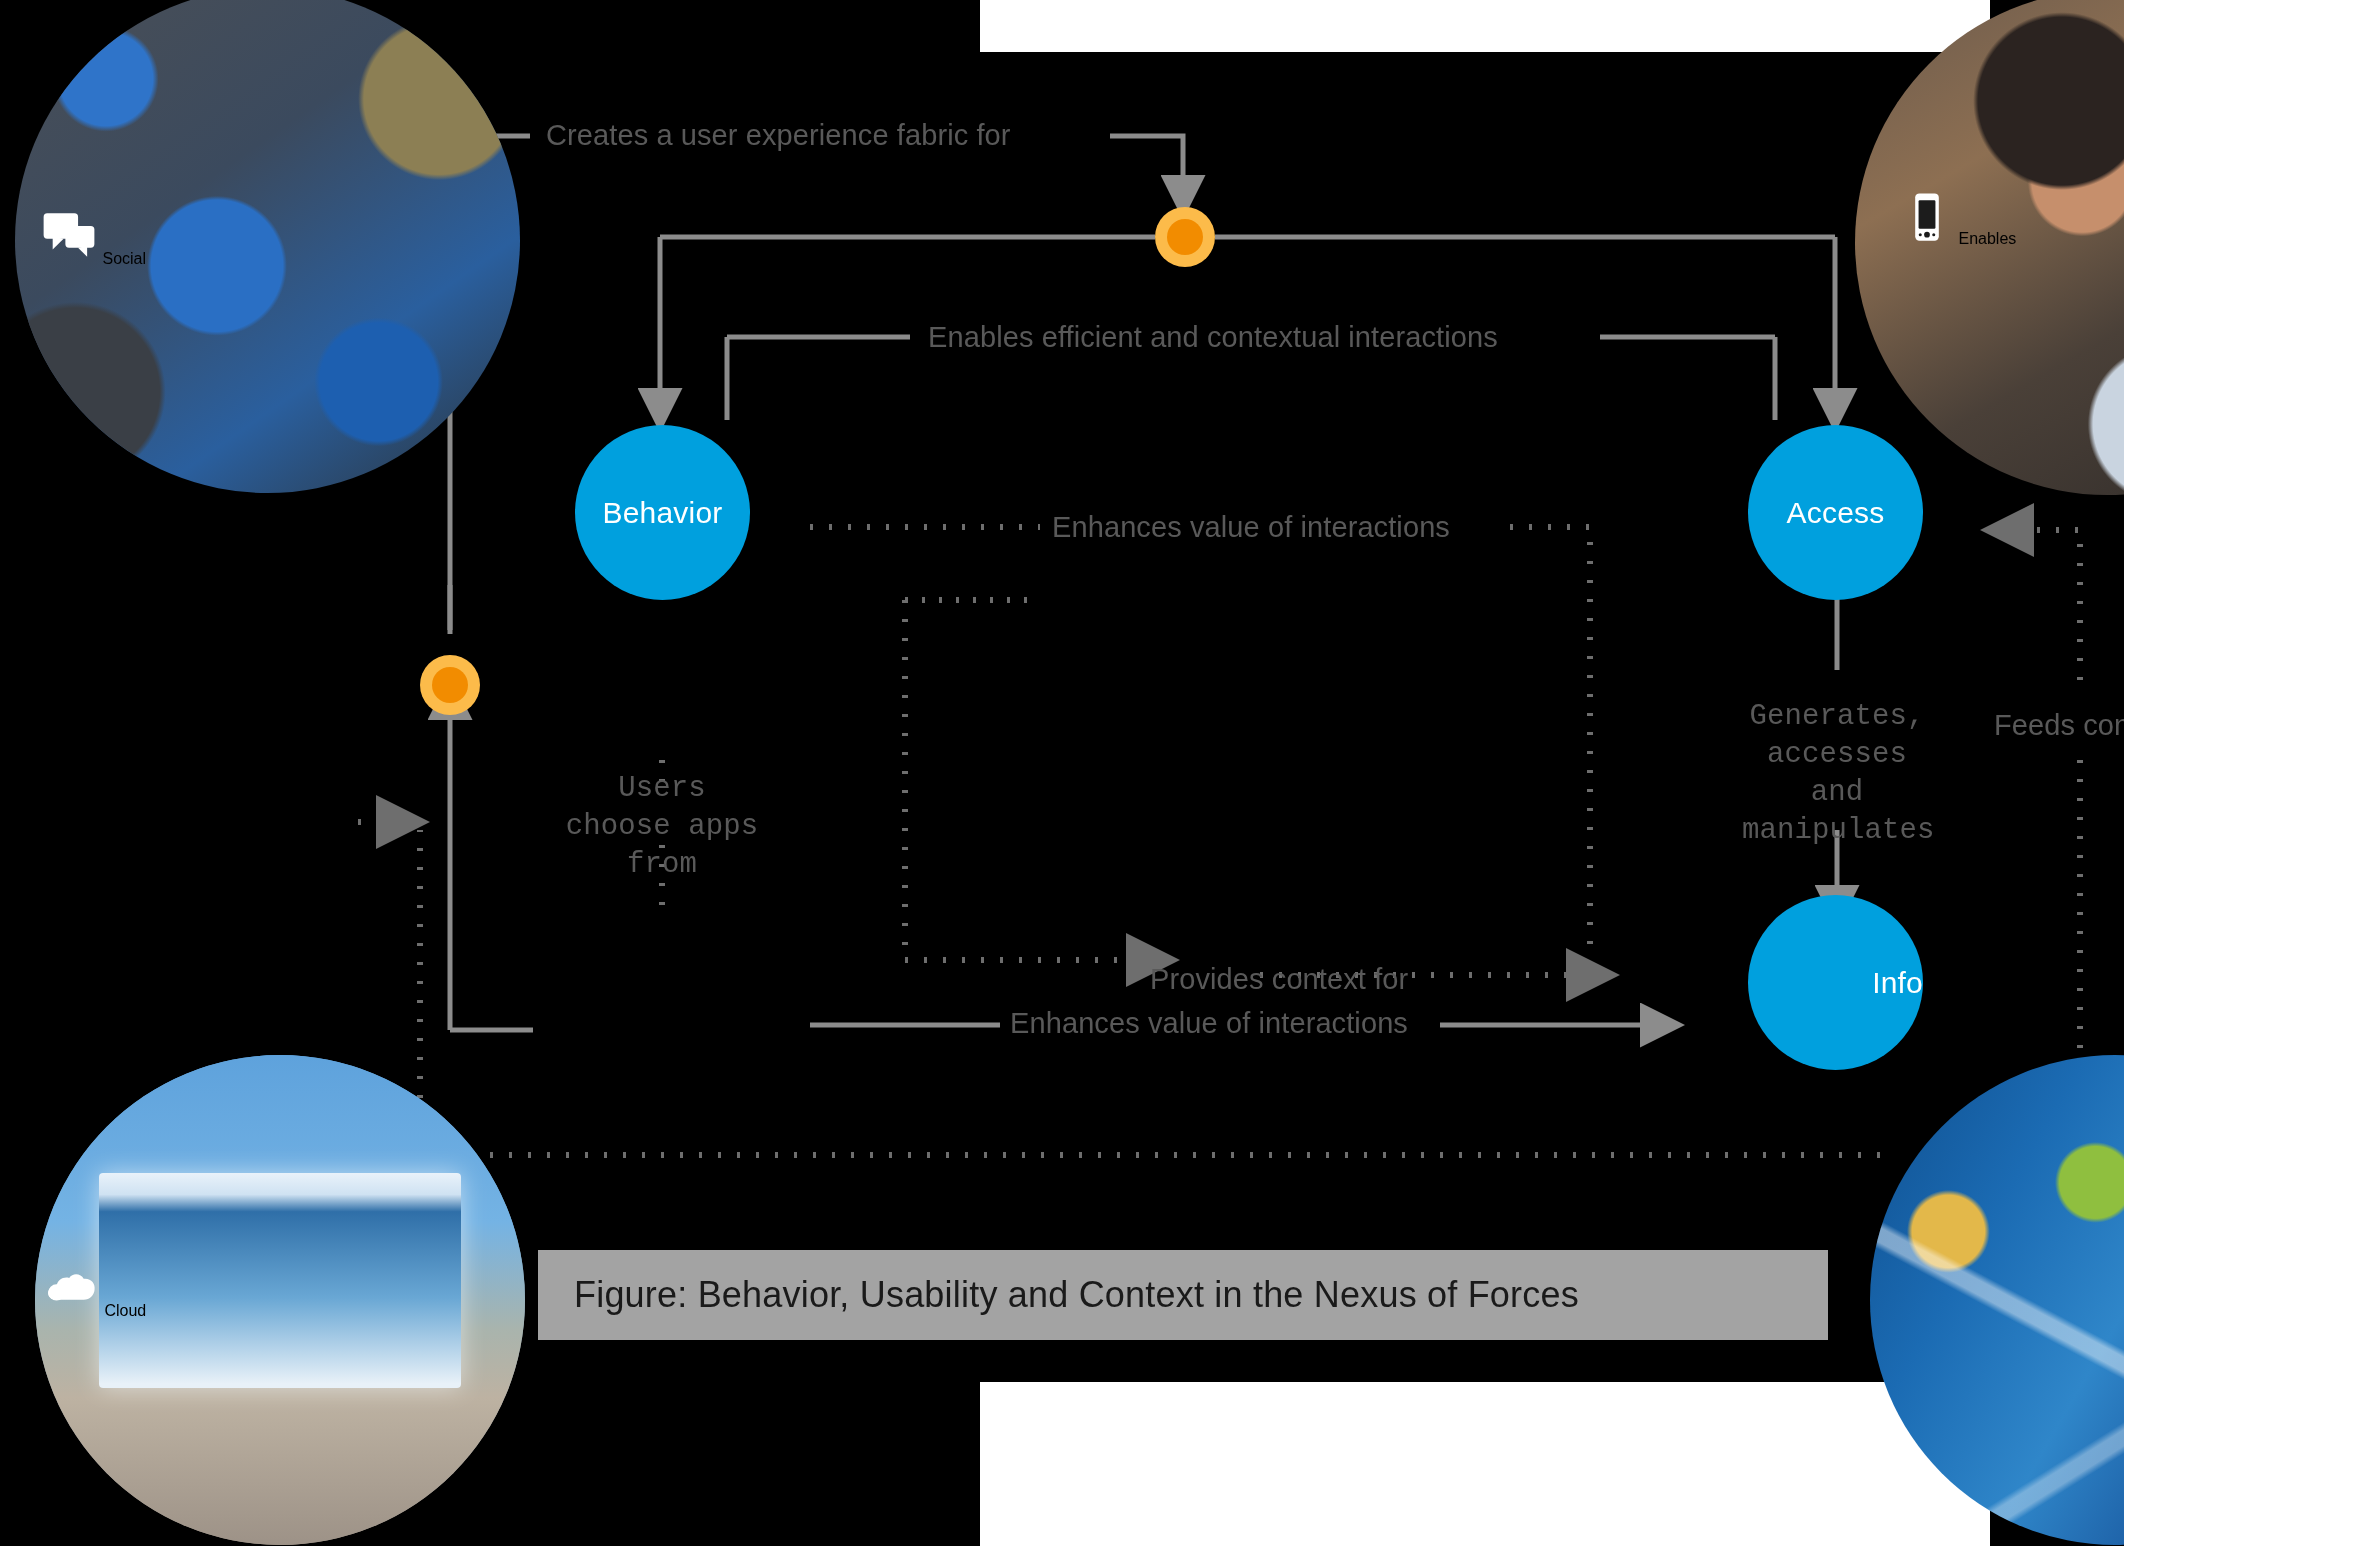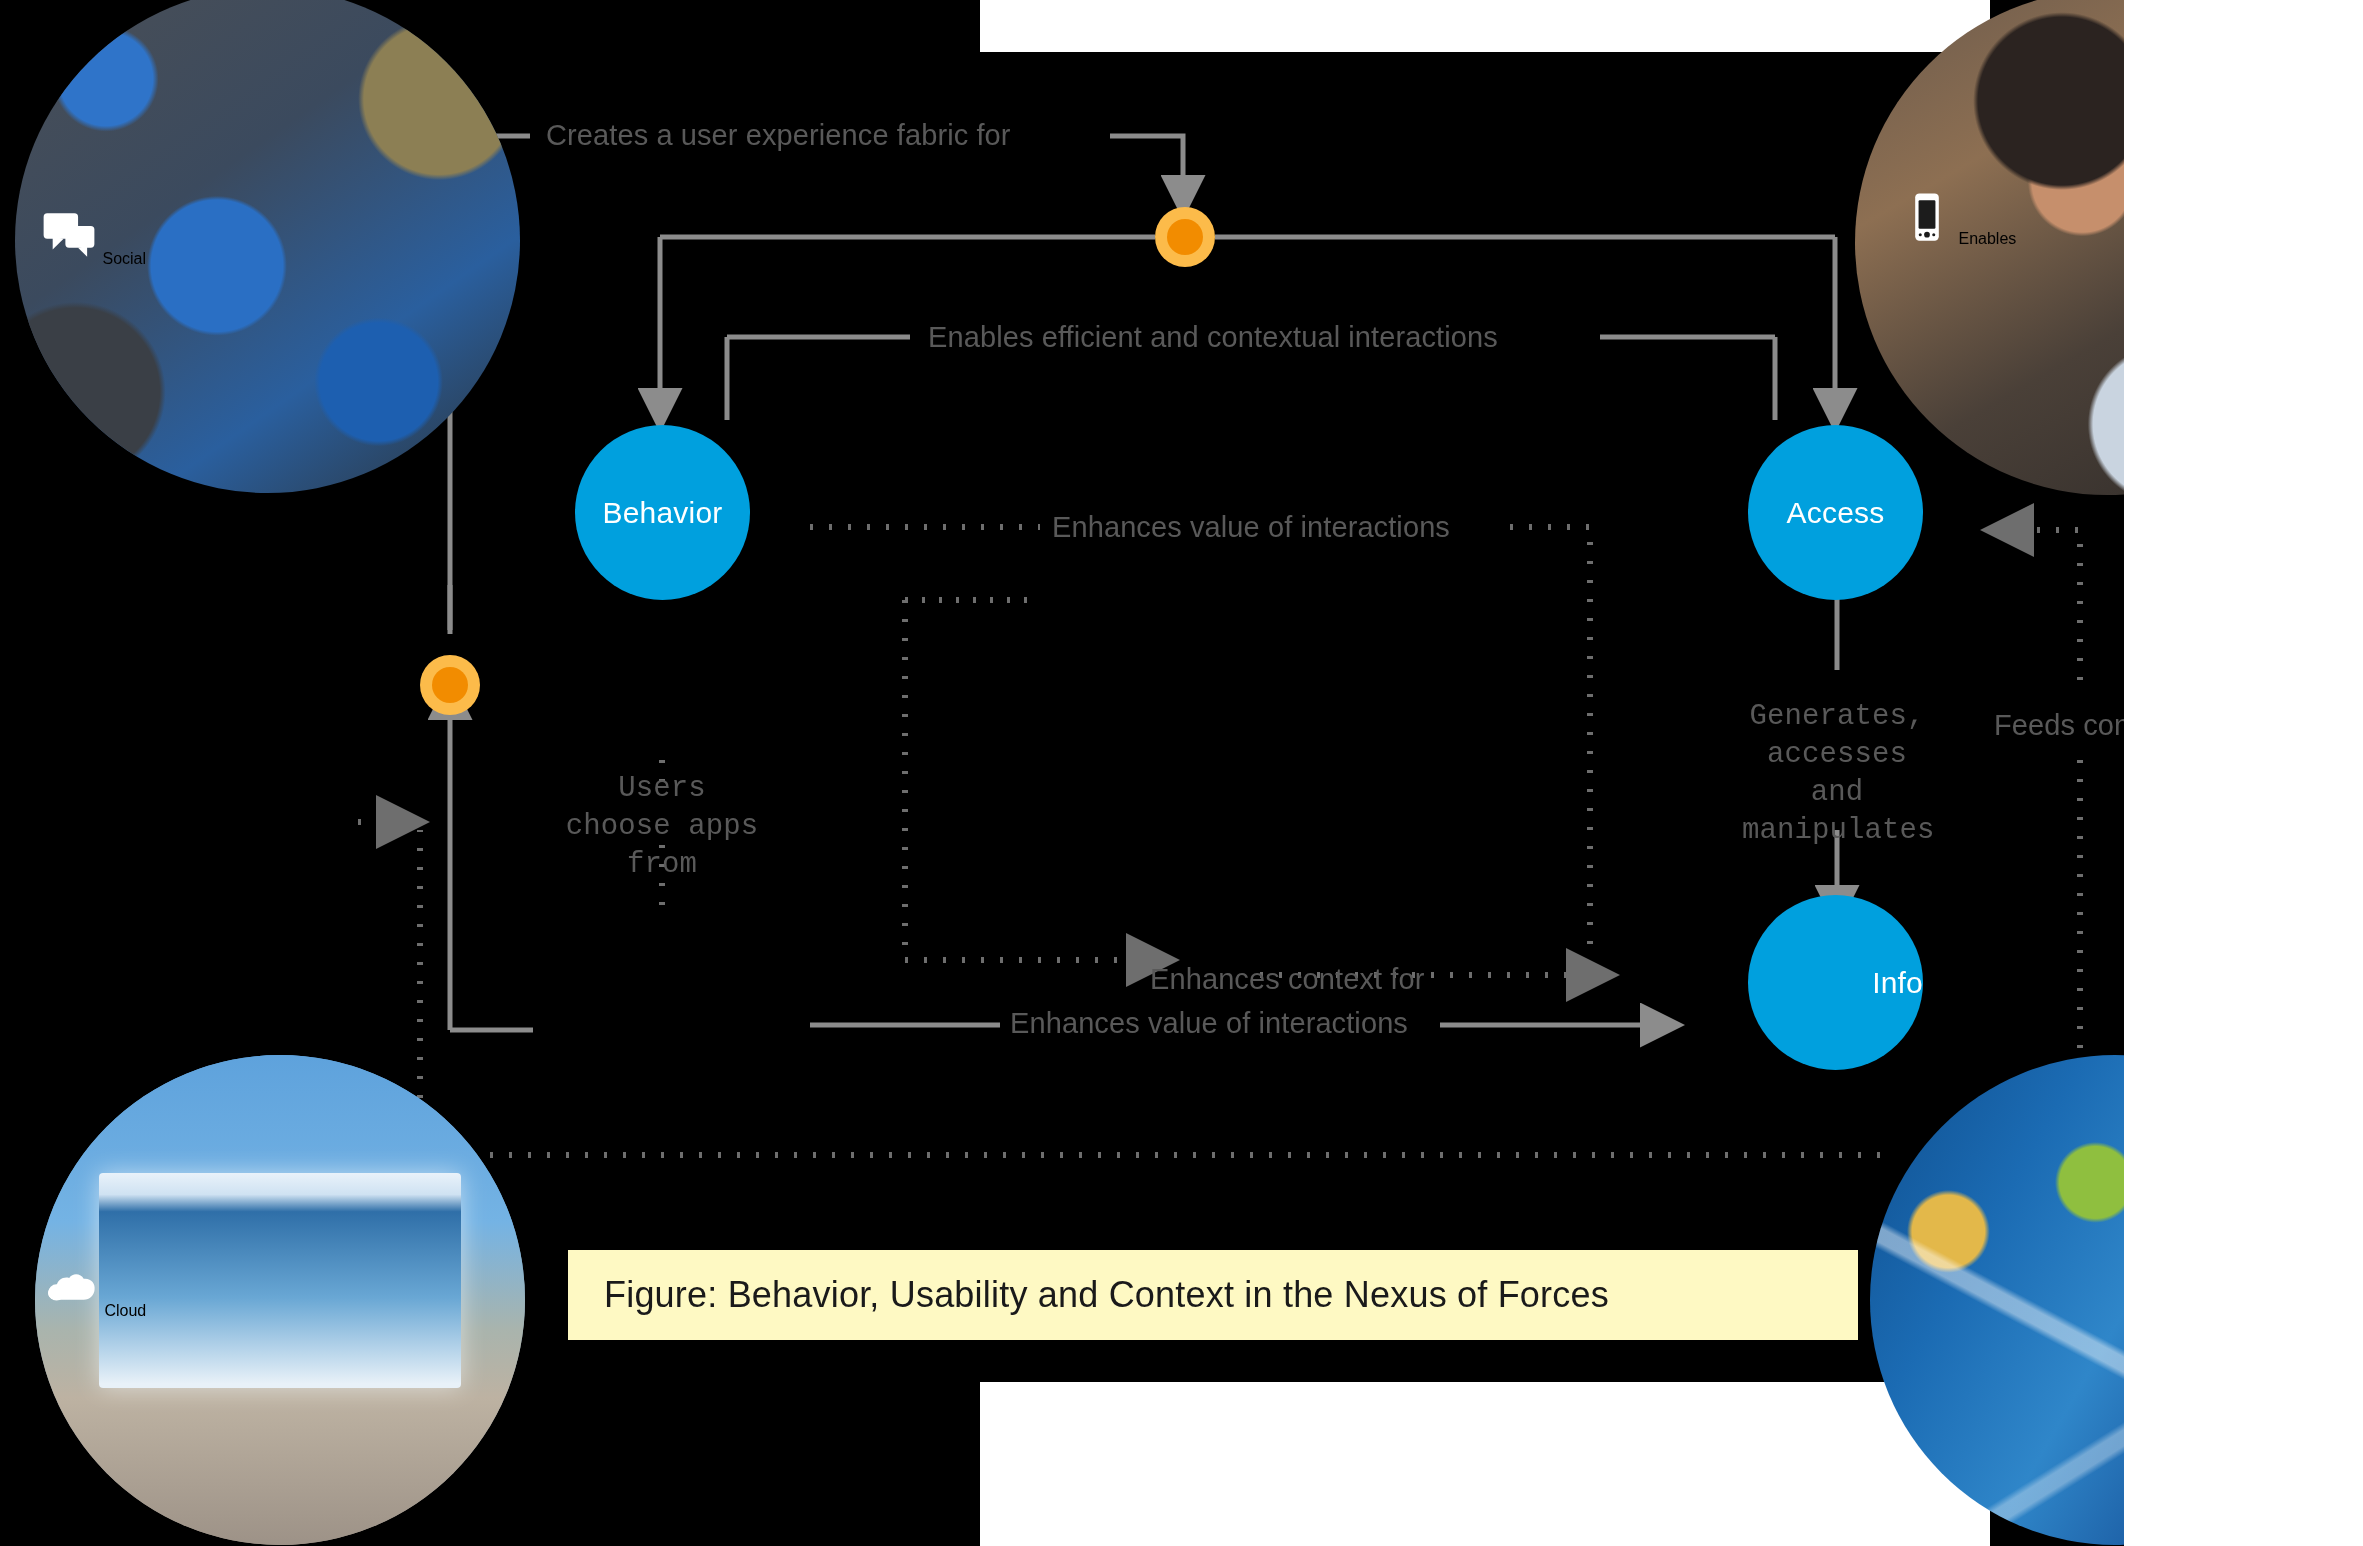--- a/index.html
+++ b/index.html
@@ -61,25 +61,24 @@
     overflow:hidden;
   }
   .force .photo{position:absolute;inset:0;}
 
   
   .capband{position:absolute;overflow:visible;}
 
   
   #figurebar{
     position:absolute;
-    background:#fef9c3;
+    background:#a3a3a3;
     display:flex;align-items:center;
     padding-left:36px;
     box-sizing:border-box;
-    margin-left:30px;
   }
   #figurebar .fcap{
     color:#1a1a1a;
     font-size:36px;
     letter-spacing:.2px;
     white-space:nowrap;
   }
 
   
   .ph-social{
@@ -206,21 +205,21 @@
   <div class="wirelabel" style="left:928px;top:318px;">Enables efficient and contextual interactions</div>
 
   <div class="wirelabel" style="left:1052px;top:508px;">Enhances value of interactions</div>
 
   <div class="wirelabel wrap" style="left:562px;top:770px;width:200px;">Users choose apps from</div>
 
   <div class="wirelabel wrap" style="left:1742px;top:698px;width:190px;">Generates, accesses and manipulates</div>
 
   <div class="wirelabel" style="left:1994px;top:706px;">Feeds context</div>
 
-  <div class="wirelabel" style="left:1150px;top:960px;">Enhances context for</div>
+  <div class="wirelabel" style="left:1150px;top:960px;">Provides context for</div>
 
   <div class="wirelabel" style="left:1010px;top:1004px;">Enhances value of interactions</div>
 
   <div class="junction" style="left:1155px;top:207px;width:60px;height:60px;">
     <div class="core"></div>
   </div>
 
   <div class="junction" style="left:420px;top:655px;width:60px;height:60px;">
     <div class="core"></div>
   </div>

